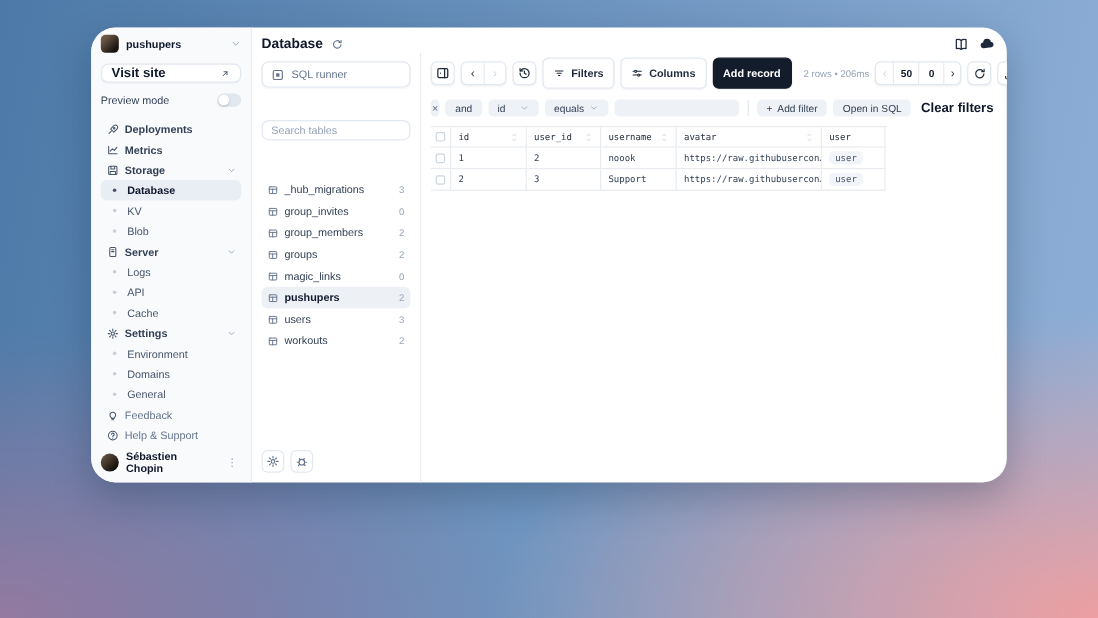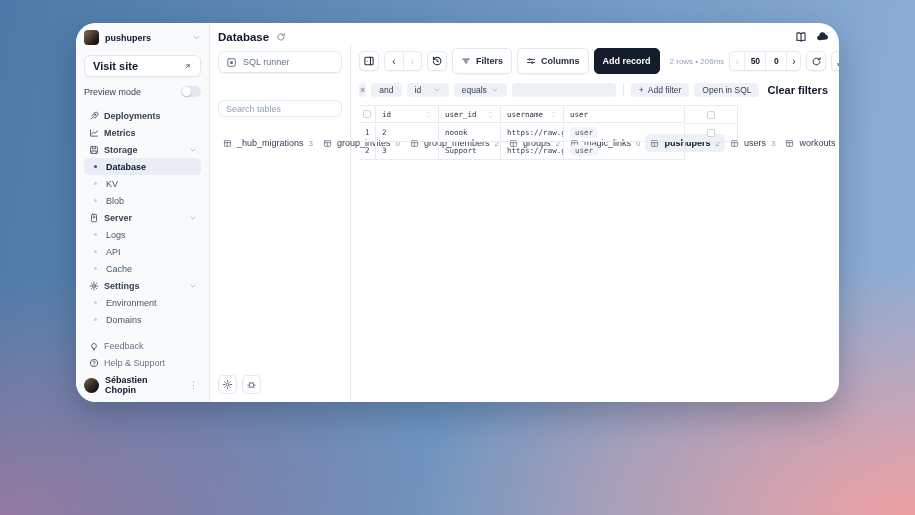--- a/index.html
+++ b/index.html
@@ -53,21 +53,21 @@
   .ctitle { font-size:11.5px; font-weight:700; color:var(--txt); }
   .chead .sync { margin-left:7px; color:var(--muted); cursor:pointer; }
   .chead .right { margin-left:auto; display:flex; align-items:center; gap:9px; color:#1e293b; }
   .cbody { flex:1; display:flex; min-height:0; }
   
   .tpanel { width:141px; border-right:1px solid var(--line); padding:7px 8px 8px; display:flex; flex-direction:column; flex-shrink:0;gap:12px; }
   .sqlbtn { height:22px; border:1px solid var(--border); border-radius:6px; background:#fff; display:flex; align-items:center; gap:6px; padding:0 7px; font-size:9px; color:var(--muted); box-shadow:0 1px 1px rgba(15,23,42,.04); cursor:pointer; }
   .searchbox { margin-top:15px; height:17px; border:1px solid var(--border); border-radius:6px; background:#fff; display:flex; align-items:center; padding:0 7px; }
   .searchbox input { border:none; outline:none; width:100%; font-size:9px; font-family:Liberation Sans, sans-serif; color:var(--txt2); background:transparent; }
   .searchbox input::placeholder { color:var(--faint); }
-  .tlist { margin-top:5px; display:flex; flex-direction:row; }
+  .tlist { margin-top:20px; display:flex; flex-direction:column; }
   .titem { height:18px; display:flex; align-items:center; gap:5px; padding:0 5px; border-radius:5px; font-size:9px; color:var(--txt2); cursor:pointer; }
   .titem .tname { font-weight:500; }
   .titem .cnt { margin-left:auto; font-size:8px; color:var(--faint); }
   .titem.active { background:#edf1f6; }
   .titem.active .tname { font-weight:700; color:var(--txt); }
   .titem .islot { color:var(--muted); display:flex; }
   .pfoot { margin-top:auto; display:flex; gap:5px; }
   .sqicon { width:19px; height:19px; border:1px solid var(--border); border-radius:5px; background:#fff; display:flex; align-items:center; justify-content:center; color:var(--muted); cursor:pointer; }
   
   .main { flex:1; display:flex; flex-direction:column; padding:7px 8px 0; min-width:0; }
@@ -222,20 +222,24 @@
         </span>
       </div>
       <div class="subitem">
         <span class="dot"></span>
         <span>Environment</span>
       </div>
       <div class="subitem">
         <span class="dot"></span>
         <span>Domains</span>
       </div>
+      <div class="subitem">
+        <span class="dot"></span>
+        <span>General</span>
+      </div>
     </div>
 
     <div class="sfoot">
       <div class="navitem">
         <span class="islot">
           <svg width="10" height="10" viewBox="0 0 16 16">
               <path d="M5.4 10.6a3.8 3.8 0 115.2 0c-.6.5-.9 1-.9 1.6H6.3c0-.6-.3-1.1-.9-1.6z"></path>
               <path d="M6.8 14h2.4"></path>
             </svg>
         </span>
@@ -513,20 +517,28 @@
           </div>
           <div class="dc h">
             <span>username</span>
             <span class="sort">
                 <svg width="7" height="9" viewBox="0 0 16 20">
                   <path d="M5 7l3-3.5L11 7M5 13l3 3.5L11 13"></path>
                 </svg>
               </span>
           </div>
           <div class="dc h">
+            <span>avatar</span>
+            <span class="sort">
+                <svg width="7" height="9" viewBox="0 0 16 20">
+                  <path d="M5 7l3-3.5L11 7M5 13l3 3.5L11 13"></path>
+                </svg>
+              </span>
+          </div>
+          <div class="dc h">
             <span>user</span>
           </div>
 
           <div class="dc c ck">
               <div class="cbox"></div>
             </div>
           <div class="dc c">1</div>
           <div class="dc c">2</div>
           <div class="dc c">noook</div>
           <div class="dc c">https://raw.githubusercon…</div>

